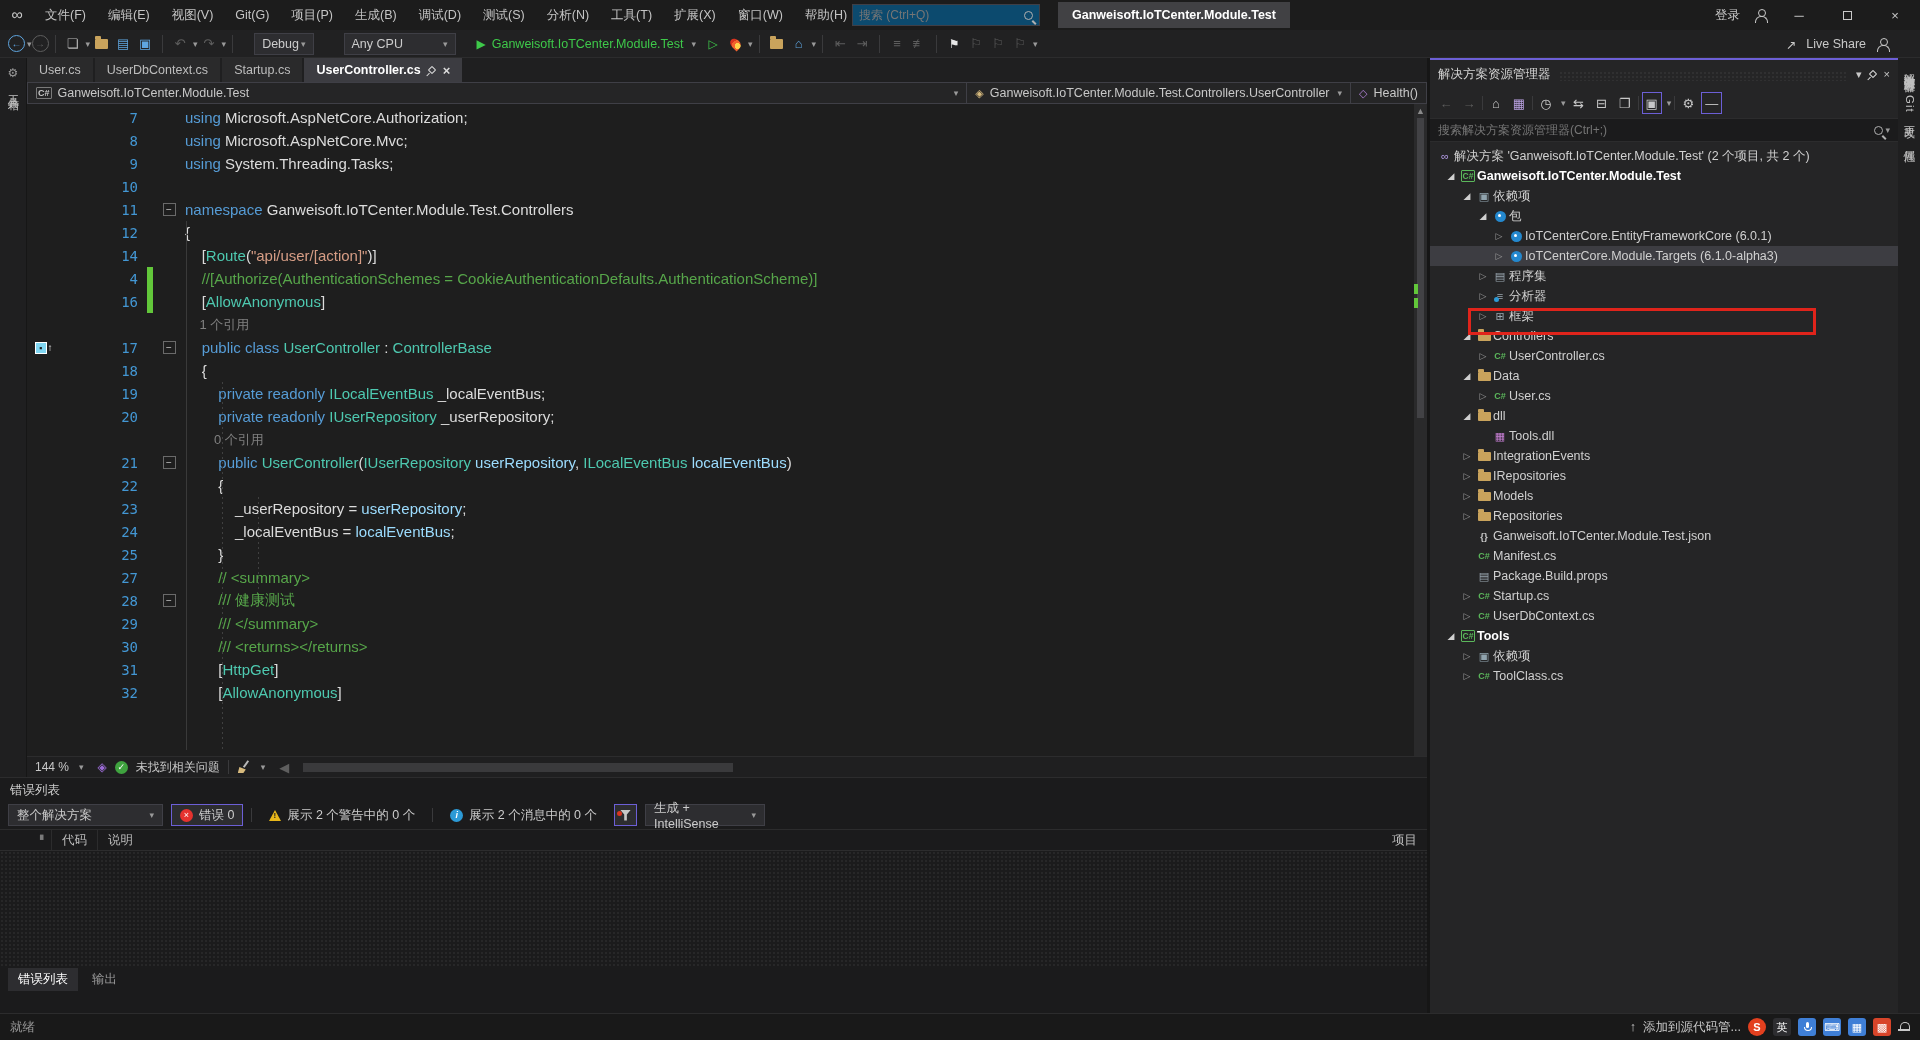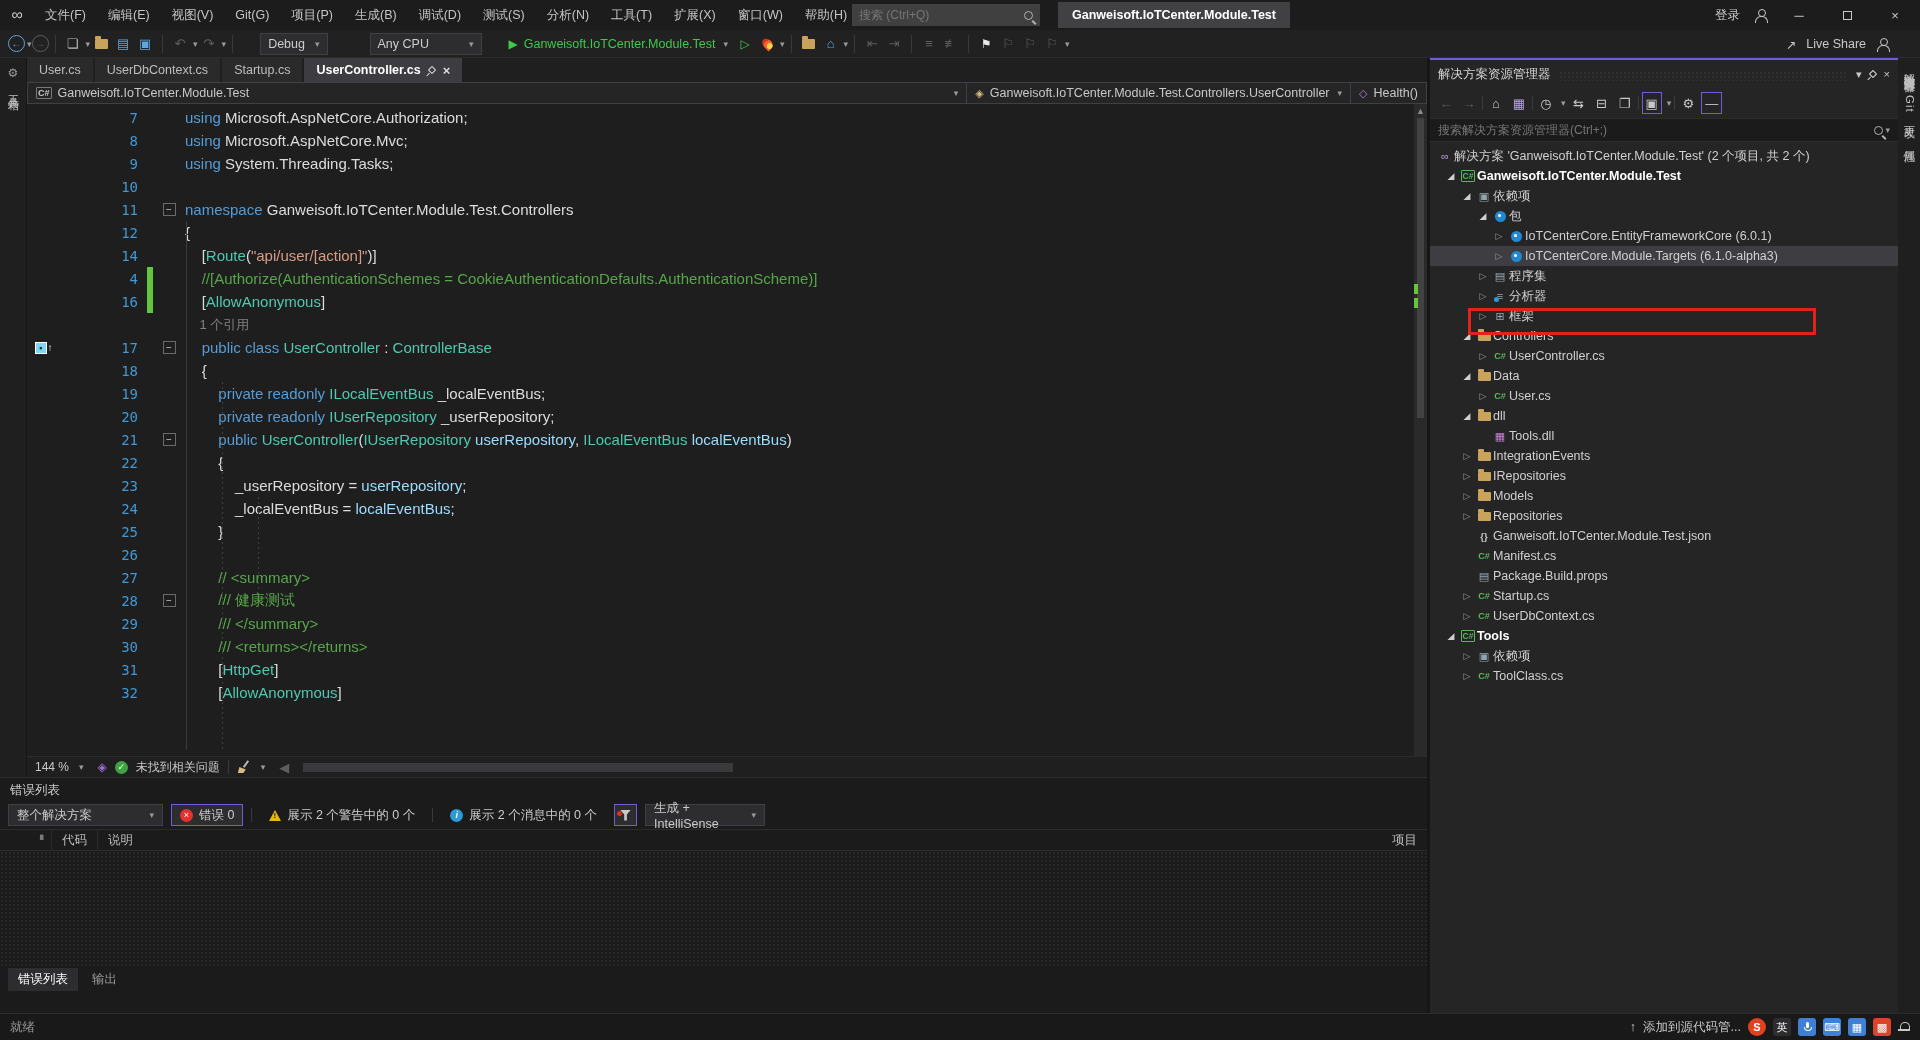--- a/index.html
+++ b/index.html
@@ -10,39 +10,39 @@
   *{margin:0;padding:0;box-sizing:border-box;font-family:"Liberation Sans","DejaVu Sans",sans-serif}
   body{background:#000;}
   #win{position:relative;width:1920px;height:1040px;background:var(--bg);overflow:hidden;color:var(--text);font-size:12.5px}
   .dots{background-image:radial-gradient(rgba(255,255,255,.05) 1px,transparent 1px);background-size:4px 4px}
 
   
   #titlebar{position:absolute;left:0;top:0;width:1920px;height:30px;background:var(--chrome);display:flex;align-items:center;gap:0}
   #vs-logo{width:34px;text-align:center;font-size:16px;color:#c8c8c8;font-style:italic}
   #menubar{display:flex;list-style:none;align-items:center}
   #menubar li{padding:0 11px;height:30px;line-height:30px;color:#c5c5c5;cursor:default}
-  #qsearch{position:absolute;left:852px;top:4px;width:188px;height:22px;background:#404040;border:1px solid #3f3f46;display:flex;align-items:center;padding:0 6px;color:#9a9a9a}
+  #qsearch{position:absolute;left:852px;top:4px;width:188px;height:22px;background:#0c4a6e;border:1px solid #3f3f46;display:flex;align-items:center;padding:0 6px;color:#9a9a9a}
   #qsearch input{flex:1;background:transparent;border:0;outline:0;color:#9a9a9a;font-size:12px;font-family:inherit}
   .mag{width:9px;height:9px;border:1.5px solid #b0b0b0;border-radius:50%;position:relative;flex:none}
   .mag::after{content:"";position:absolute;left:8px;top:8px;width:5px;height:1.5px;background:#b0b0b0;transform:rotate(45deg);transform-origin:0 0}
   #title-chip{position:absolute;left:1058px;top:2px;height:26px;padding:0 14px;background:#414144;color:#fff;font-weight:bold;display:flex;align-items:center;font-size:12.5px}
   #tb-right{position:absolute;right:8px;top:0;height:30px;display:flex;align-items:center;gap:14px}
   .person{width:14px;height:14px;position:relative;display:inline-block}
   .person::before{content:"";position:absolute;left:4px;top:1px;width:6px;height:6px;border:1.2px solid #c8c8c8;border-radius:50%}
   .person::after{content:"";position:absolute;left:1px;top:8px;width:11px;height:6px;border:1.2px solid #c8c8c8;border-bottom:0;border-radius:6px 6px 0 0}
   .winbtn{width:34px;text-align:center;color:#c8c8c8;font-size:13px}
   .maxbox{width:9px;height:9px;border:1.2px solid #c8c8c8;display:inline-block}
 
   
   #toolbar{position:absolute;left:0;top:30px;width:1920px;height:28px;background:#212122;border-bottom:1px solid #2c2c2d;display:flex;align-items:center;padding-left:8px}
   .tb-ic{display:inline-flex;align-items:center;justify-content:center;min-width:20px;height:22px;color:#b8b8b8;font-size:13px;margin:0 1px}
   .tb-ic.blue{color:#5fa6e0}.tb-ic.dis{color:#5e5e5e}
   .tb-sep{width:1px;height:18px;background:#3a3a3c;margin:0 6px}
   .caret{color:#9a9a9a;font-size:9px;margin-left:2px}
-  .dd{height:22px;background:#2d2d30;border:1px solid #3f3f46;display:flex;align-items:center;padding:0 7px;gap:8px;color:#ccc;margin:0 21px}
+  .dd{height:22px;background:#2d2d30;border:1px solid #3f3f46;display:flex;align-items:center;padding:0 7px;color:#ccc;margin:0 15px}
   .circ{width:17px;height:17px;border-radius:50%;border:1.4px solid #5fa6e0;display:inline-flex;align-items:center;justify-content:center;font-size:10px;color:#5fa6e0}
   .circ.dis{border-color:#5e5e5e;color:#5e5e5e}
   #run-btn{display:flex;align-items:center;gap:6px;padding:0 6px;height:24px;color:#ddd}
   .play{color:#3ec94a;font-size:12px}
   .play-hollow{color:#3ec94a;font-size:12px}
   .flame{width:9px;height:12px;background:radial-gradient(circle at 50% 75%,#ffd24a 0 3px,#f2622e 3px 6px,#d8331f 6px);border-radius:50% 50% 50% 0;transform:rotate(-45deg);display:inline-block}
   .foldr{width:13px;height:10px;background:#c9a35c;border-radius:1px;position:relative;display:inline-block}
   .foldr::before{content:"";position:absolute;left:0;top:-3px;width:6px;height:3px;background:#c9a35c;border-radius:1px 1px 0 0}
   .flag{font-size:12px}
   #ls-right{position:absolute;right:30px;top:30px;height:28px;display:flex;align-items:center;gap:10px;color:#c8c8c8}
@@ -329,26 +329,26 @@
         <div class="crow"><span class="c-bp"></span><span class="c-ln">11</span><span class="c-barcol"></span><span class="c-fold"><span class="foldbox">−</span></span><span class="c-text"><span class="k">namespace</span><span class="p"> Ganweisoft.IoTCenter.Module.Test.Controllers</span></span></div>
         <div class="crow"><span class="c-bp"></span><span class="c-ln">12</span><span class="c-barcol"></span><span class="c-fold"></span><span class="c-text"><span class="p">{</span></span></div>
         <div class="crow"><span class="c-bp"></span><span class="c-ln">14</span><span class="c-barcol"></span><span class="c-fold"></span><span class="c-text"><span class="p">    [</span><span class="t">Route</span><span class="p">(</span><span class="s">"api/user/[action]"</span><span class="p">)]</span></span></div>
         <div class="crow"><span class="c-bp"></span><span class="c-ln">4</span><span class="c-barcol"><div class="bar"></div></span><span class="c-fold"></span><span class="c-text"><span class="c">    //[Authorize(AuthenticationSchemes = CookieAuthenticationDefaults.AuthenticationScheme)]</span></span></div>
         <div class="crow"><span class="c-bp"></span><span class="c-ln">16</span><span class="c-barcol"><div class="bar"></div></span><span class="c-fold"></span><span class="c-text"><span class="p">    [</span><span class="t">AllowAnonymous</span><span class="p">]</span></span></div>
         <div class="crow"><span class="c-bp"></span><span class="c-ln"></span><span class="c-barcol"></span><span class="c-fold"></span><span class="c-text"><span class="lens">    1 个引用</span></span></div>
         <div class="crow"><span class="c-bp"><span class="glyphbox">▪</span><span class="glyphup">↑</span></span><span class="c-ln">17</span><span class="c-barcol"></span><span class="c-fold"><span class="foldbox">−</span></span><span class="c-text"><span class="k">    public class </span><span class="t">UserController</span><span class="p"> : </span><span class="t">ControllerBase</span></span></div>
         <div class="crow"><span class="c-bp"></span><span class="c-ln">18</span><span class="c-barcol"></span><span class="c-fold"></span><span class="c-text"><span class="p">    {</span></span></div>
         <div class="crow"><span class="c-bp"></span><span class="c-ln">19</span><span class="c-barcol"></span><span class="c-fold"></span><span class="c-text"><span class="k">        private readonly </span><span class="t">ILocalEventBus</span><span class="p"> _localEventBus;</span></span></div>
         <div class="crow"><span class="c-bp"></span><span class="c-ln">20</span><span class="c-barcol"></span><span class="c-fold"></span><span class="c-text"><span class="k">        private readonly </span><span class="t">IUserRepository</span><span class="p"> _userRepository;</span></span></div>
+        <div class="crow"><span class="c-bp"></span><span class="c-ln"></span><span class="c-barcol"></span><span class="c-fold"></span><span class="c-text"><span class="lens">        0 个引用</span></span></div>
         <div class="crow"><span class="c-bp"></span><span class="c-ln">21</span><span class="c-barcol"></span><span class="c-fold"><span class="foldbox">−</span></span><span class="c-text"><span class="k">        public </span><span class="t">UserController</span><span class="p">(</span><span class="t">IUserRepository</span><span class="v"> userRepository</span><span class="p">, </span><span class="t">ILocalEventBus</span><span class="v"> localEventBus</span><span class="p">)</span></span></div>
         <div class="crow"><span class="c-bp"></span><span class="c-ln">22</span><span class="c-barcol"></span><span class="c-fold"></span><span class="c-text"><span class="p">        {</span></span></div>
         <div class="crow"><span class="c-bp"></span><span class="c-ln">23</span><span class="c-barcol"></span><span class="c-fold"></span><span class="c-text"><span class="p">            _userRepository = </span><span class="v">userRepository</span><span class="p">;</span></span></div>
         <div class="crow"><span class="c-bp"></span><span class="c-ln">24</span><span class="c-barcol"></span><span class="c-fold"></span><span class="c-text"><span class="p">            _localEventBus = </span><span class="v">localEventBus</span><span class="p">;</span></span></div>
         <div class="crow"><span class="c-bp"></span><span class="c-ln">25</span><span class="c-barcol"></span><span class="c-fold"></span><span class="c-text"><span class="p">        }</span></span></div>
-        <div class="crow"><span class="c-bp"></span><span class="c-ln">26</span><span class="c-barcol"></span><span class="c-fold"></span><span class="c-text"></span></div>
         <div class="crow"><span class="c-bp"></span><span class="c-ln">27</span><span class="c-barcol"></span><span class="c-fold"></span><span class="c-text"><span class="c">        // &lt;summary&gt;</span></span></div>
         <div class="crow"><span class="c-bp"></span><span class="c-ln">28</span><span class="c-barcol"></span><span class="c-fold"><span class="foldbox">−</span></span><span class="c-text"><span class="c">        /// 健康测试</span></span></div>
         <div class="crow"><span class="c-bp"></span><span class="c-ln">29</span><span class="c-barcol"></span><span class="c-fold"></span><span class="c-text"><span class="c">        /// &lt;/summary&gt;</span></span></div>
         <div class="crow"><span class="c-bp"></span><span class="c-ln">30</span><span class="c-barcol"></span><span class="c-fold"></span><span class="c-text"><span class="c">        /// &lt;returns&gt;&lt;/returns&gt;</span></span></div>
         <div class="crow"><span class="c-bp"></span><span class="c-ln">31</span><span class="c-barcol"></span><span class="c-fold"></span><span class="c-text"><span class="p">        [</span><span class="t">HttpGet</span><span class="p">]</span></span></div>
         <div class="crow"><span class="c-bp"></span><span class="c-ln">32</span><span class="c-barcol"></span><span class="c-fold"></span><span class="c-text"><span class="p">        [</span><span class="t">AllowAnonymous</span><span class="p">]</span></span></div>
       </div>
     <div class="iguide solid" style="left:159px;top:117px;height:529px"></div>
     <div class="iguide" style="left:195px;top:278px;height:368px"></div>
     <div class="iguide" style="left:231px;top:393px;height:92px"></div>

